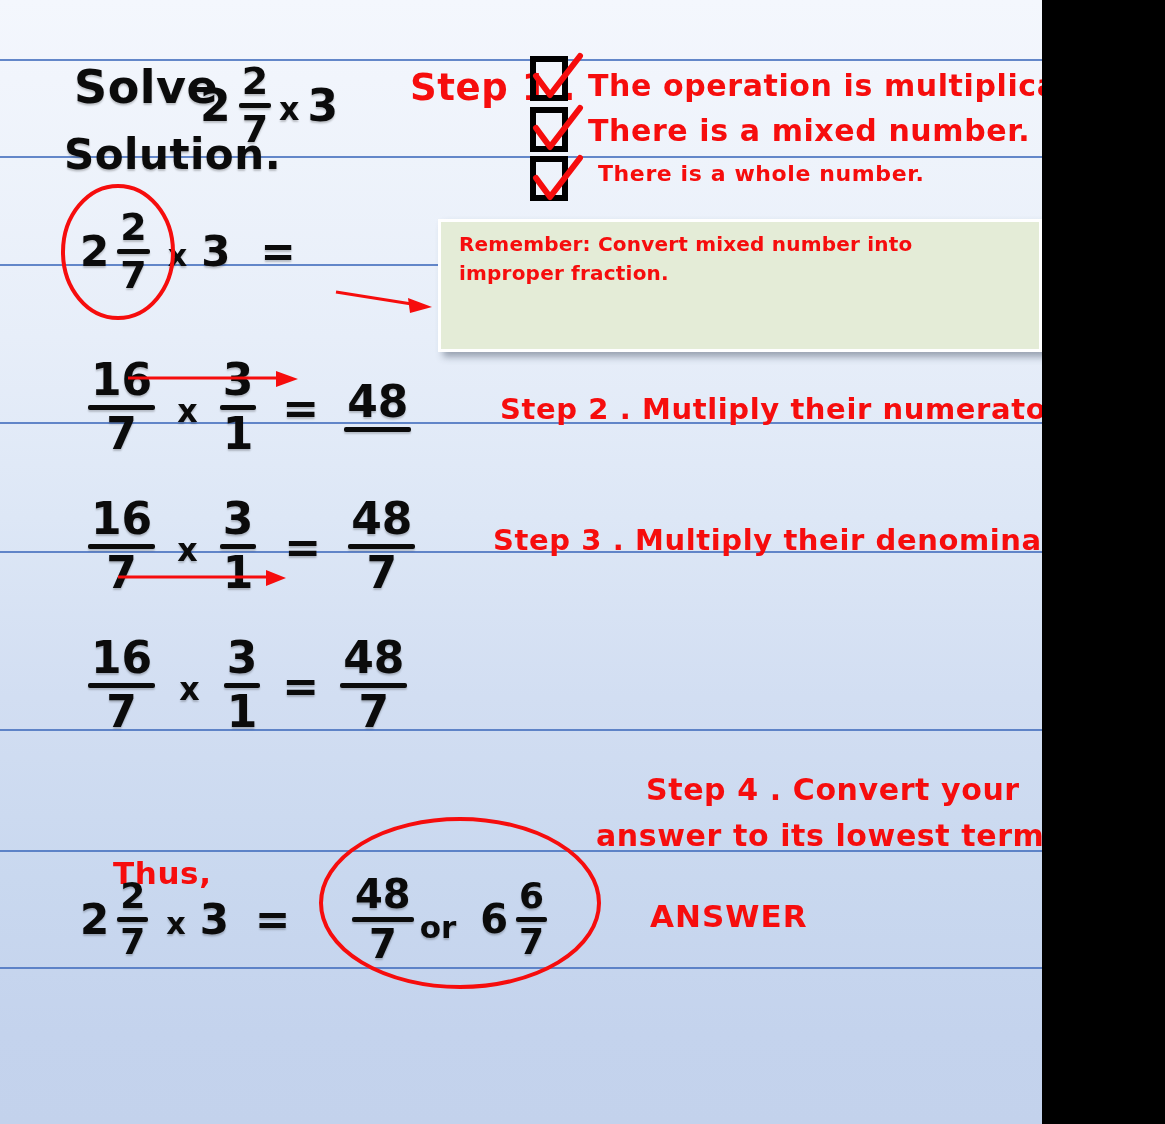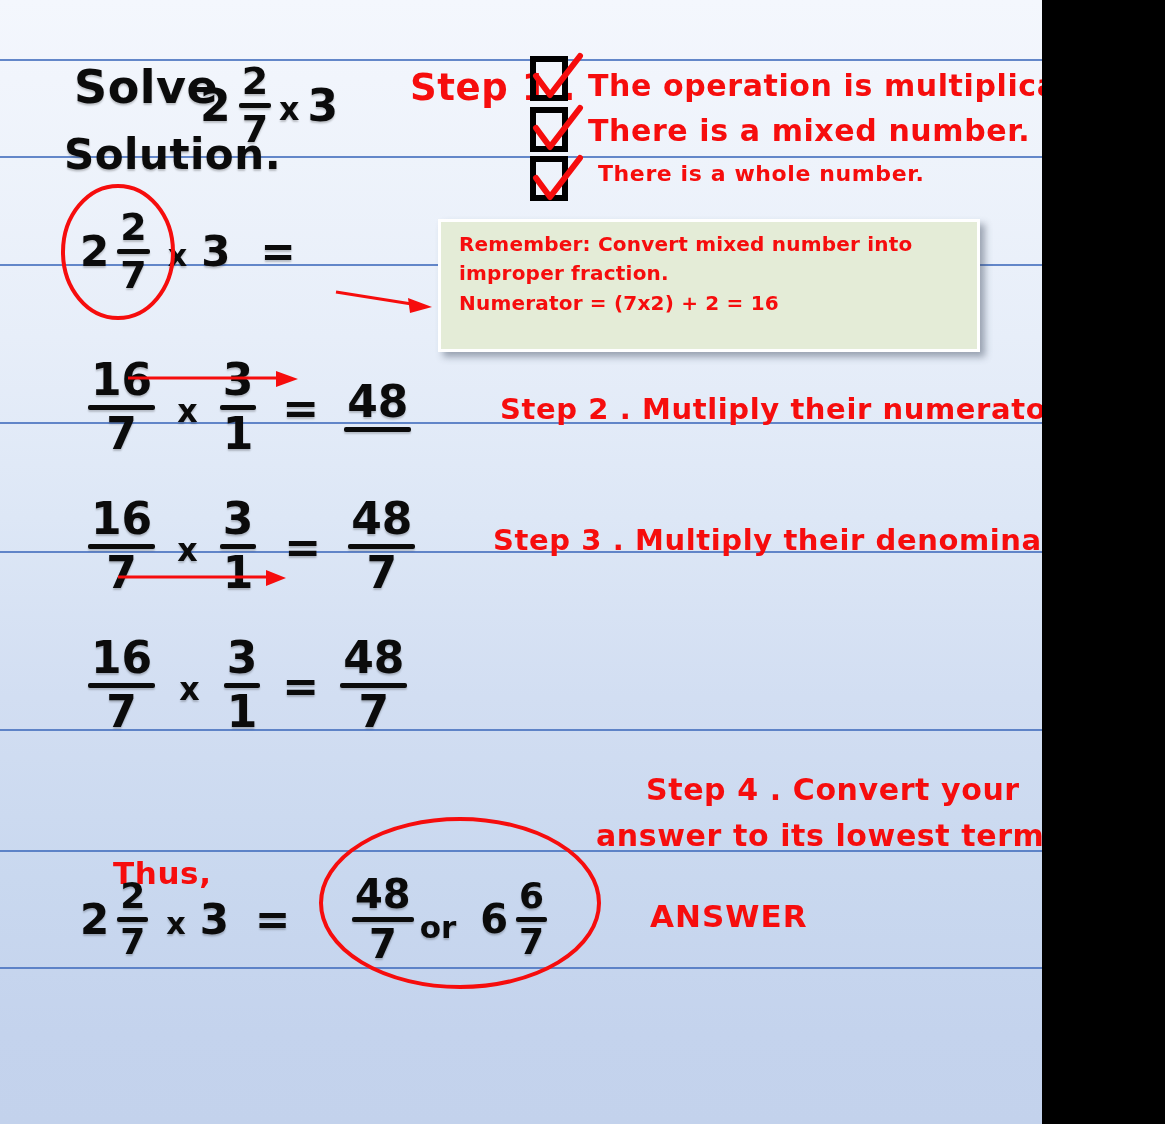--- a/index.html
+++ b/index.html
@@ -73,21 +73,21 @@
   .cbox{
     position:absolute;
     width:38px;height:45px;
     border:6px solid #000;
     box-sizing:border-box;
     background:transparent;
   }
   
   #note{
     position:absolute;
-    left:438px;top:219px;width:542px;height:133px;
+    left:438px;top:219px;width:604px;height:133px;
     background:#e4ecd7;
     border:3px solid #ffffff;
     box-sizing:border-box;
     box-shadow:5px 5px 7px rgba(60,70,90,.45);
     padding:8px 0 4px 18px;
   }
   #note .ln{
     color:#f60d0d;font-weight:700;font-size:20px;
     line-height:1.47;white-space:nowrap;
     letter-spacing:.2px;
@@ -146,21 +146,20 @@
         <span class="den" style="font-size:38px">7</span>
       </span>
       <span class="times" style="margin-left:14px">x</span>
       <span style="margin-left:10px">3</span>
       <span class="eq" style="margin-left:26px">=</span>
     </div>
 
     <div id="note">
       <div class="ln">Remember: Convert mixed number into</div>
       <div class="ln">improper fraction.</div>
-      <div class="ln">Numerator = (7x2) + 2 = 16</div>
     </div>
 
     <div class="expr" style="left:84px;top:358px;font-size:44px">
       <span class="frac">
         <span class="num">16</span>
         <span class="bar"></span>
         <span class="den">7</span>
       </span>
       <span class="times" style="margin:0 18px">x</span>
       <span class="frac">

